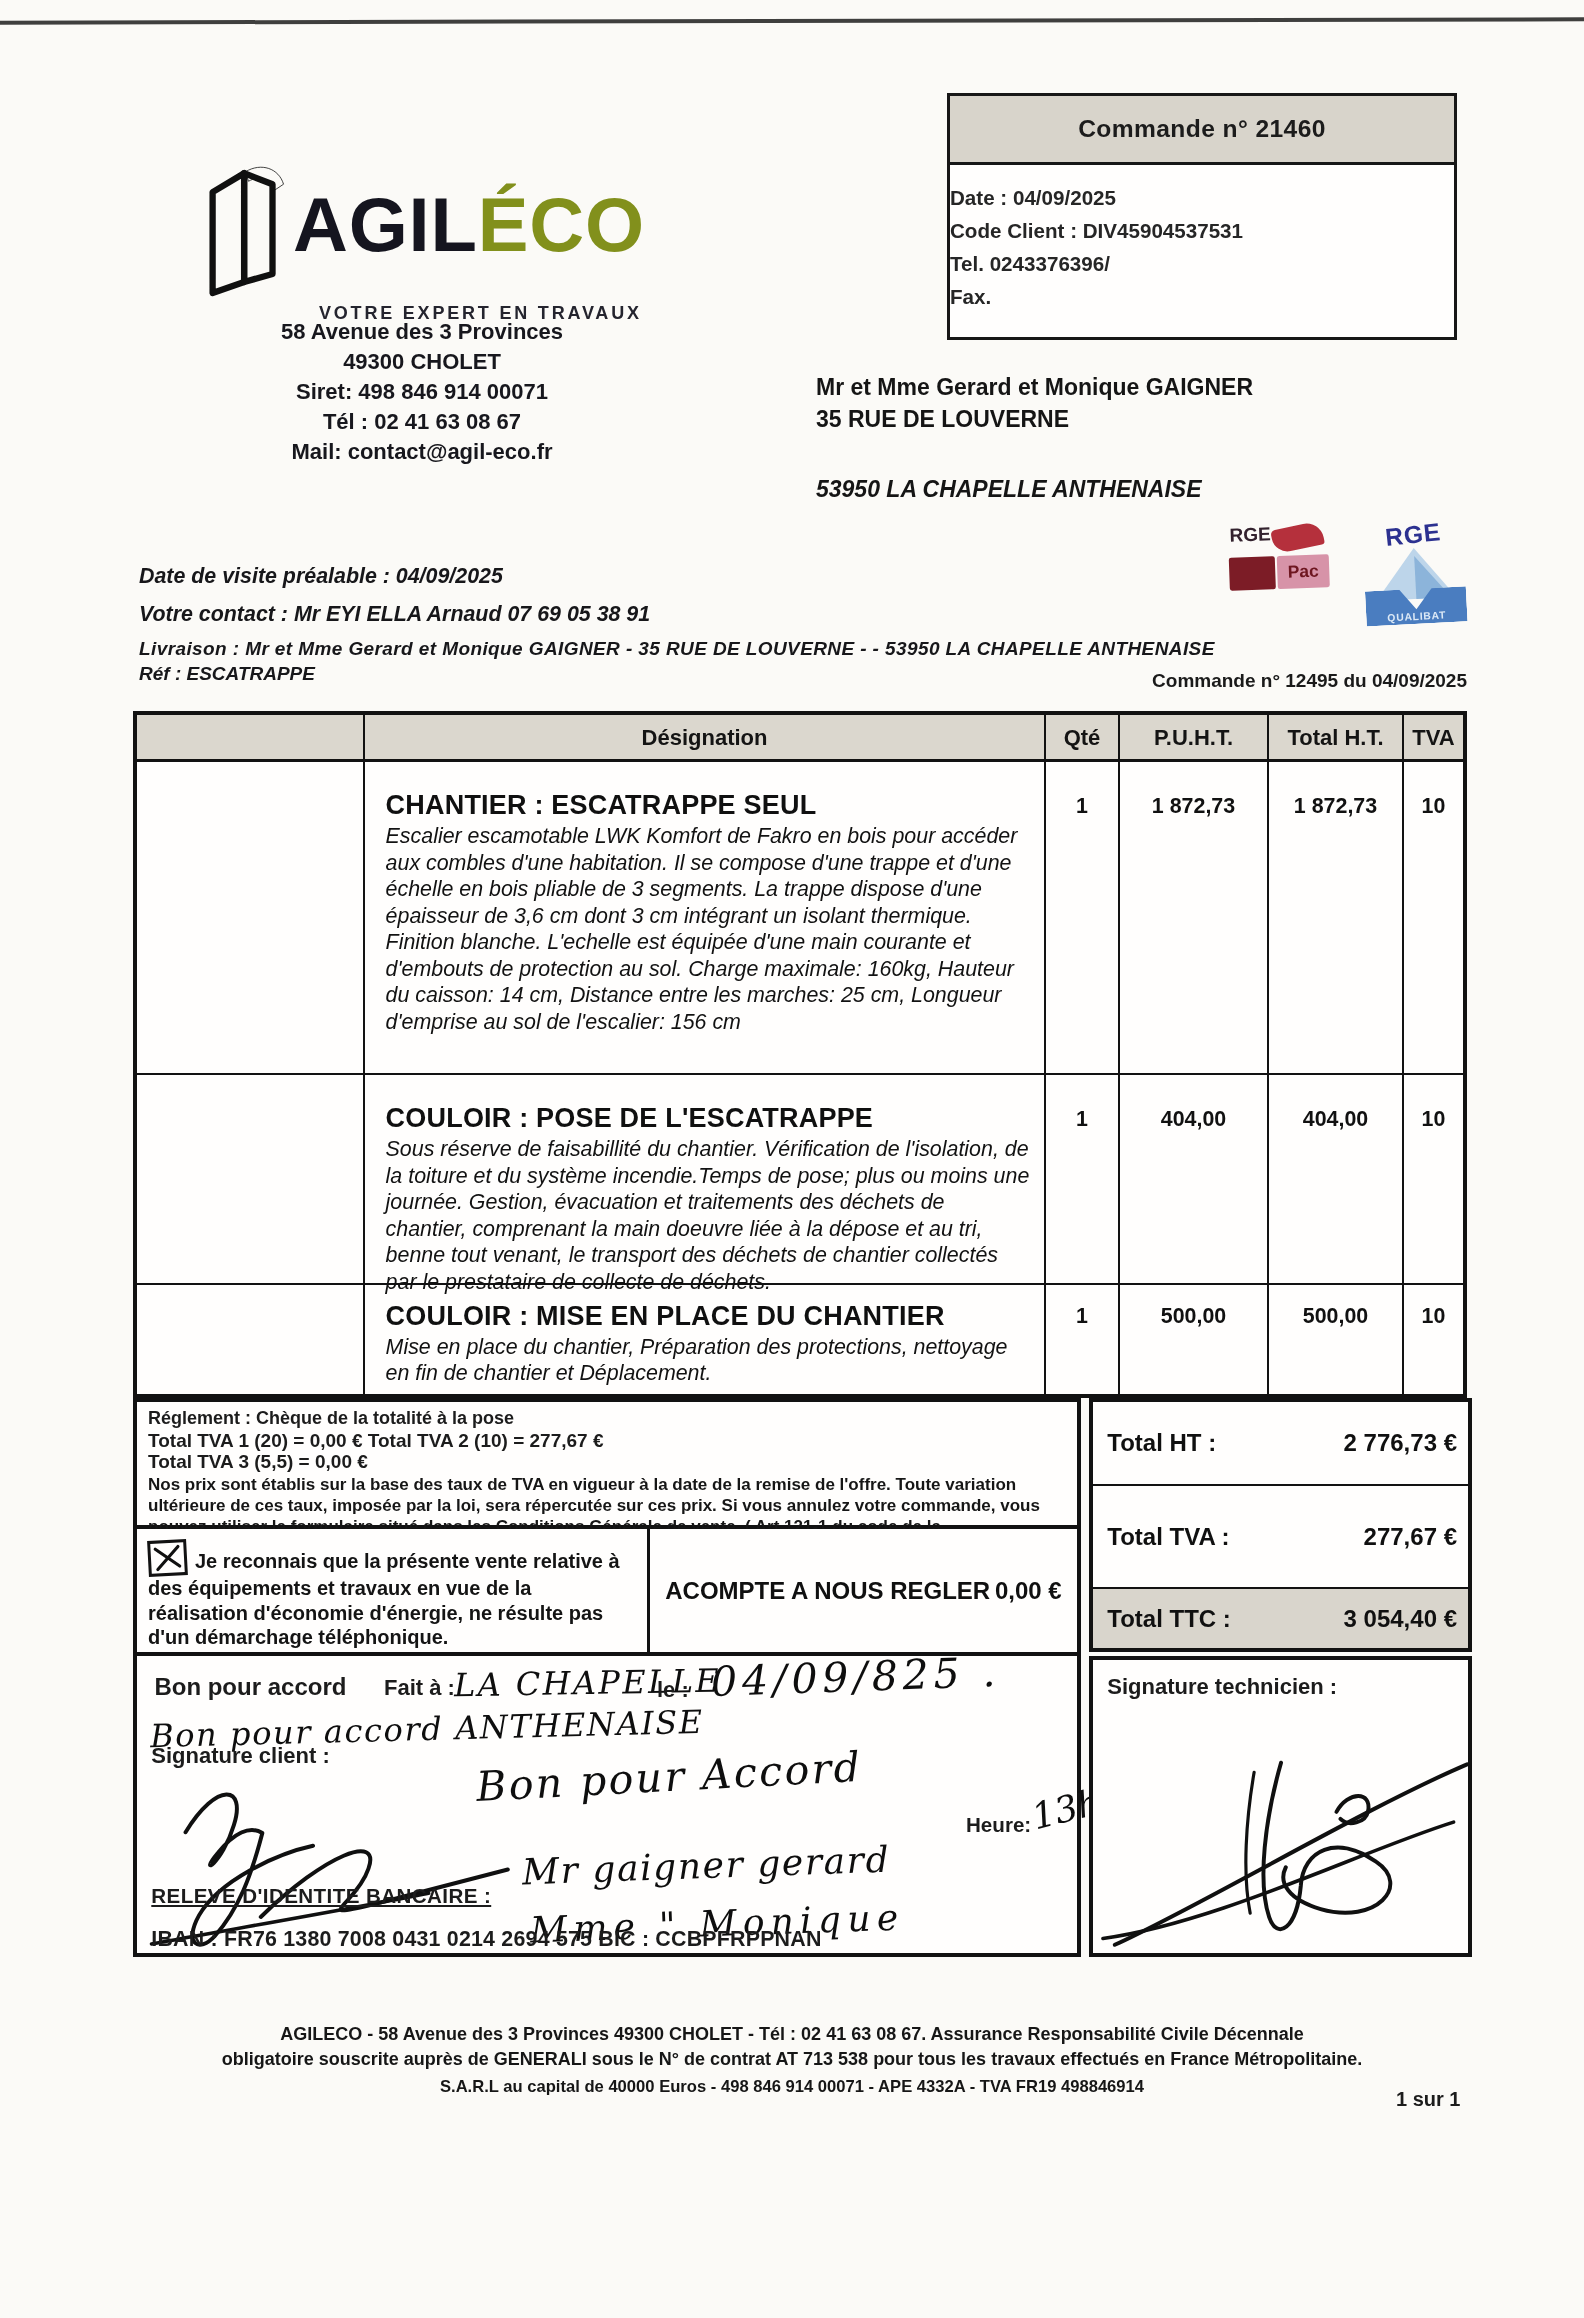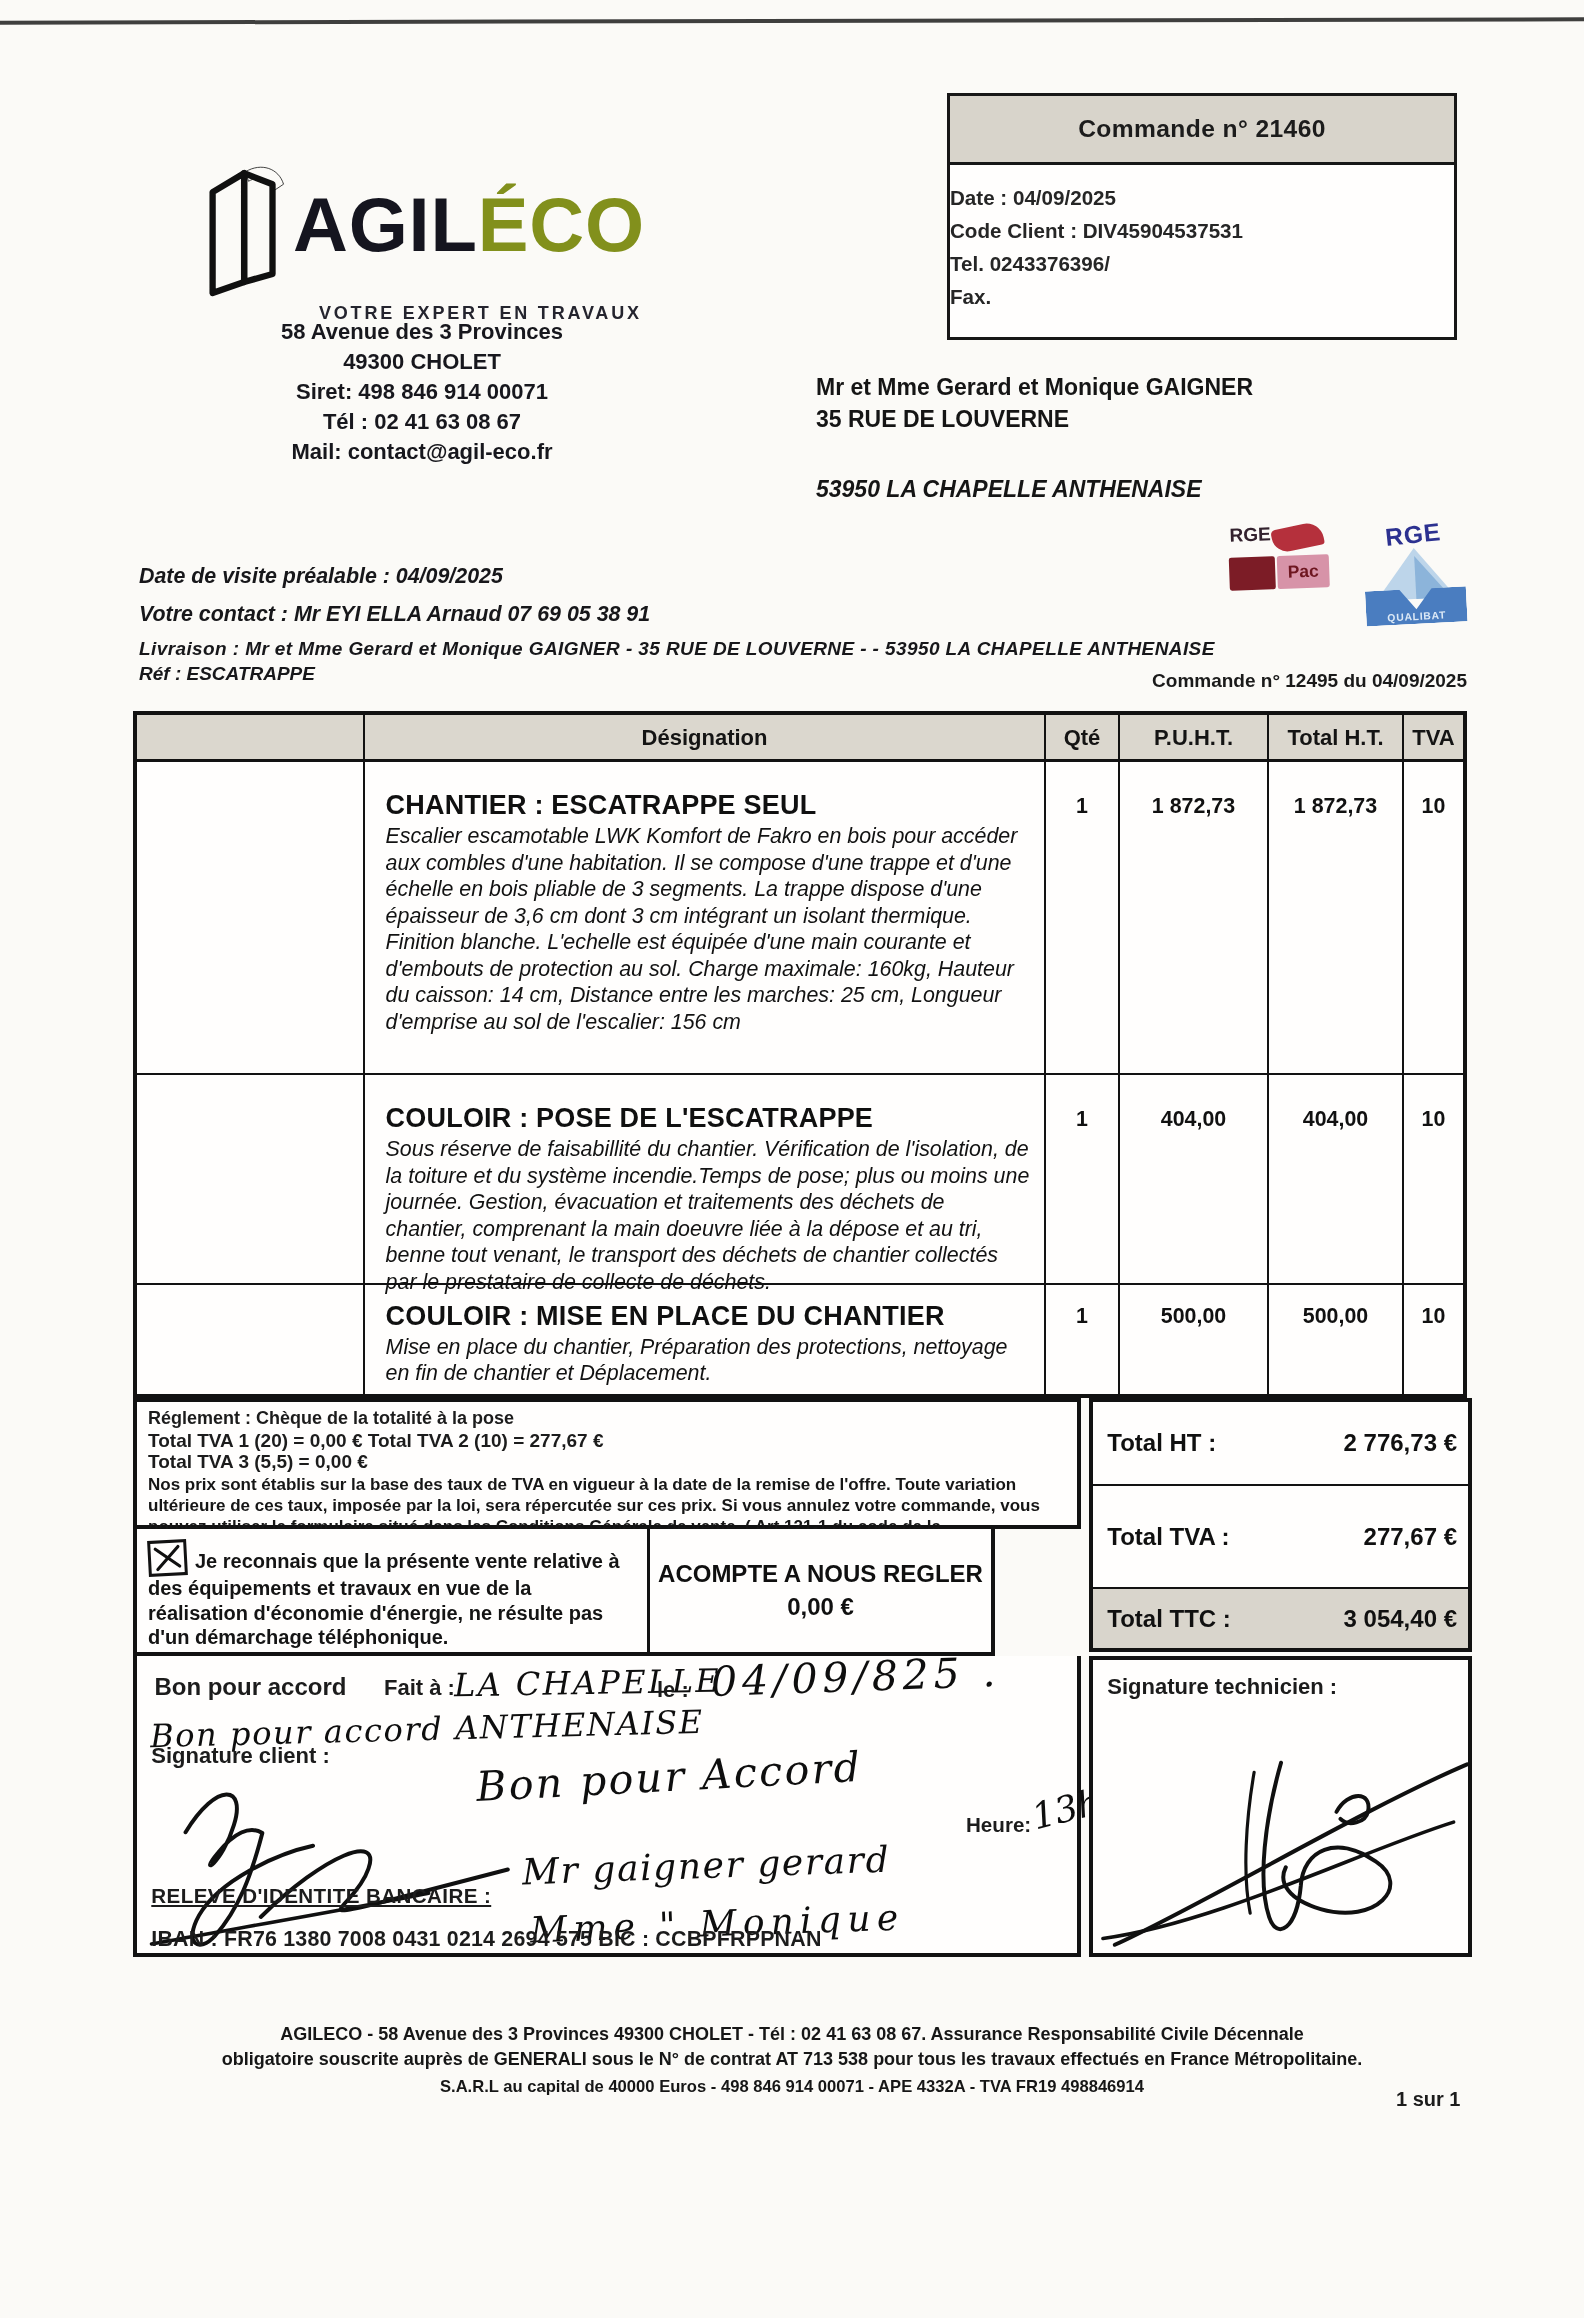--- a/index.html
+++ b/index.html
@@ -75,25 +75,25 @@
   .r3 .cnum{padding-top:19px;}
 
   
   .pay{left:133px;top:1398px;width:948px;height:131px;border:4px solid #121212;border-bottom-width:4px;background:#fffefd;box-sizing:border-box;padding:6.3px 11px 0;overflow:visible;}
   .pay .p1{font-size:18px;font-weight:700;line-height:21.4px;}
   .pay .p2{font-size:19px;font-weight:700;line-height:21.4px;}
   .pay .p3{font-size:19px;font-weight:700;line-height:21.4px;}
   .pay .pn{font-size:17px;font-weight:600;line-height:21px;margin-top:1.6px;color:#161616;}
 
   
-  .ackrow{left:133px;top:1529px;width:862px;height:127px;border:4px solid #121212;border-top:none;box-sizing:border-box;display:grid;grid-template-columns:513px 1fr;background:#fffefd;}
+  .ackrow{left:133px;top:1529px;width:948px;height:127px;border:4px solid #121212;border-top:none;box-sizing:border-box;display:grid;grid-template-columns:513px 1fr;background:#fffefd;}
   .ack{padding:11px 14.3px 0 11px;border-right:3.2px solid #121212;font-size:20px;font-weight:700;line-height:24.6px;color:#141414;}
   .ack .cb{display:inline-block;width:33px;height:30px;border:3.2px solid #121212;vertical-align:-8px;margin:0 8px 0 0;position:relative;transform:rotate(-3deg);}
   .ack .cb svg{position:absolute;left:0;top:0;}
-  .dep{display:flex;flex-direction:column;align-items:center;justify-content:center;gap:4.8px;font-size:24px;font-weight:700;color:#101010;}
+  .dep{display:flex;flex-direction:row;align-items:center;justify-content:center;gap:4.8px;font-size:24px;font-weight:700;color:#101010;}
 
   
   .totals{left:1089px;top:1398px;width:383px;border:4px solid #121212;background:#fffefd;box-sizing:border-box;}
   .trow{display:flex;justify-content:space-between;align-items:center;padding:0 11px 0 14.3px;border-bottom:2.4px solid #121212;font-weight:700;color:#101010;}
   .trow:last-child{border-bottom:none;}
   .t-ht{height:82px;font-size:24px;}
   .t-tva{height:101px;font-size:24px;}
   .t-ttc{height:59px;font-size:24px;background:#d9d5cc;}
 
   

